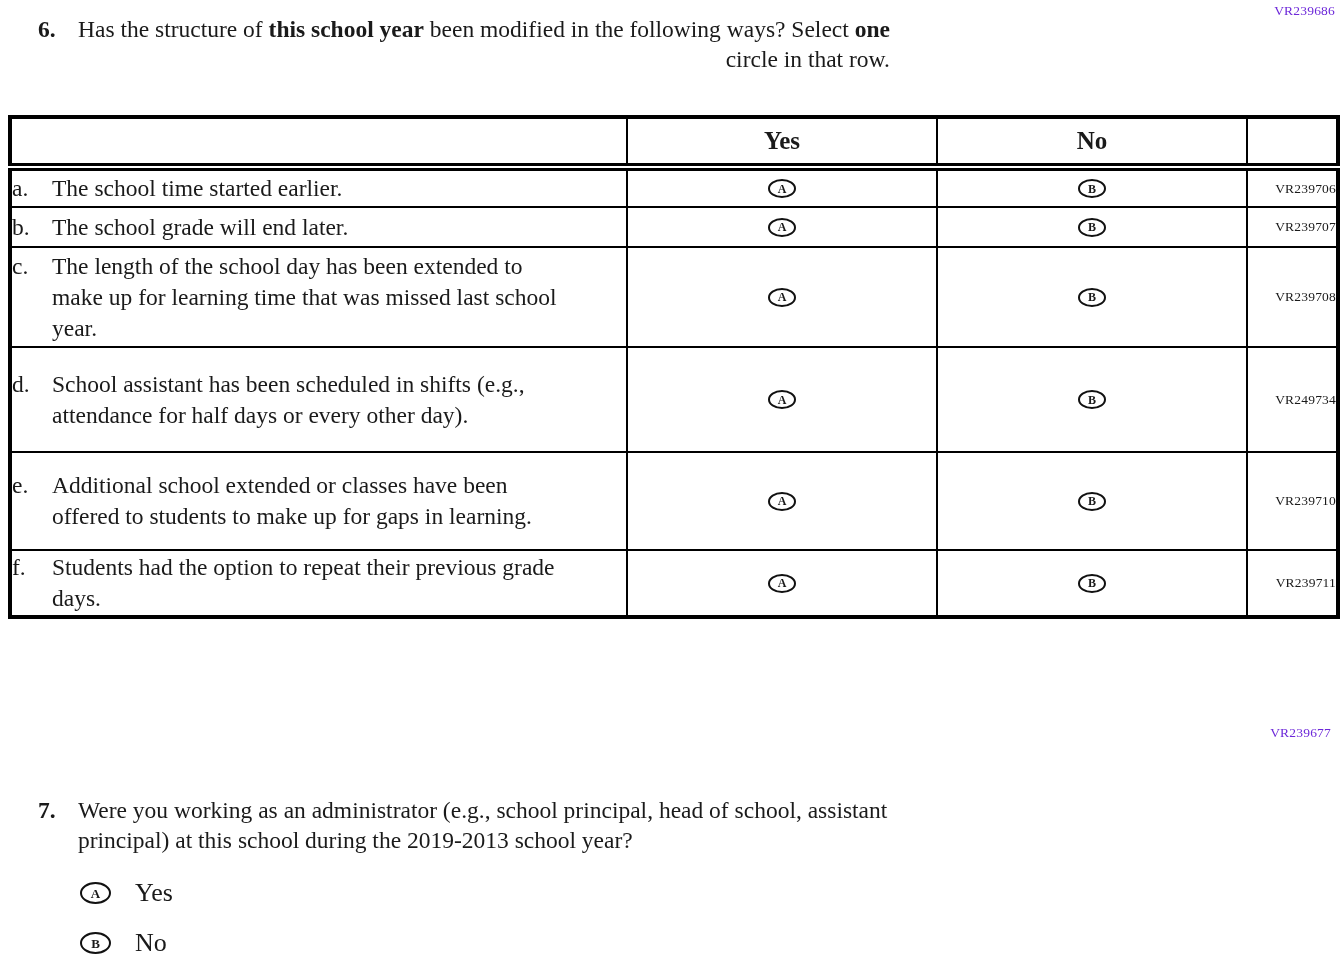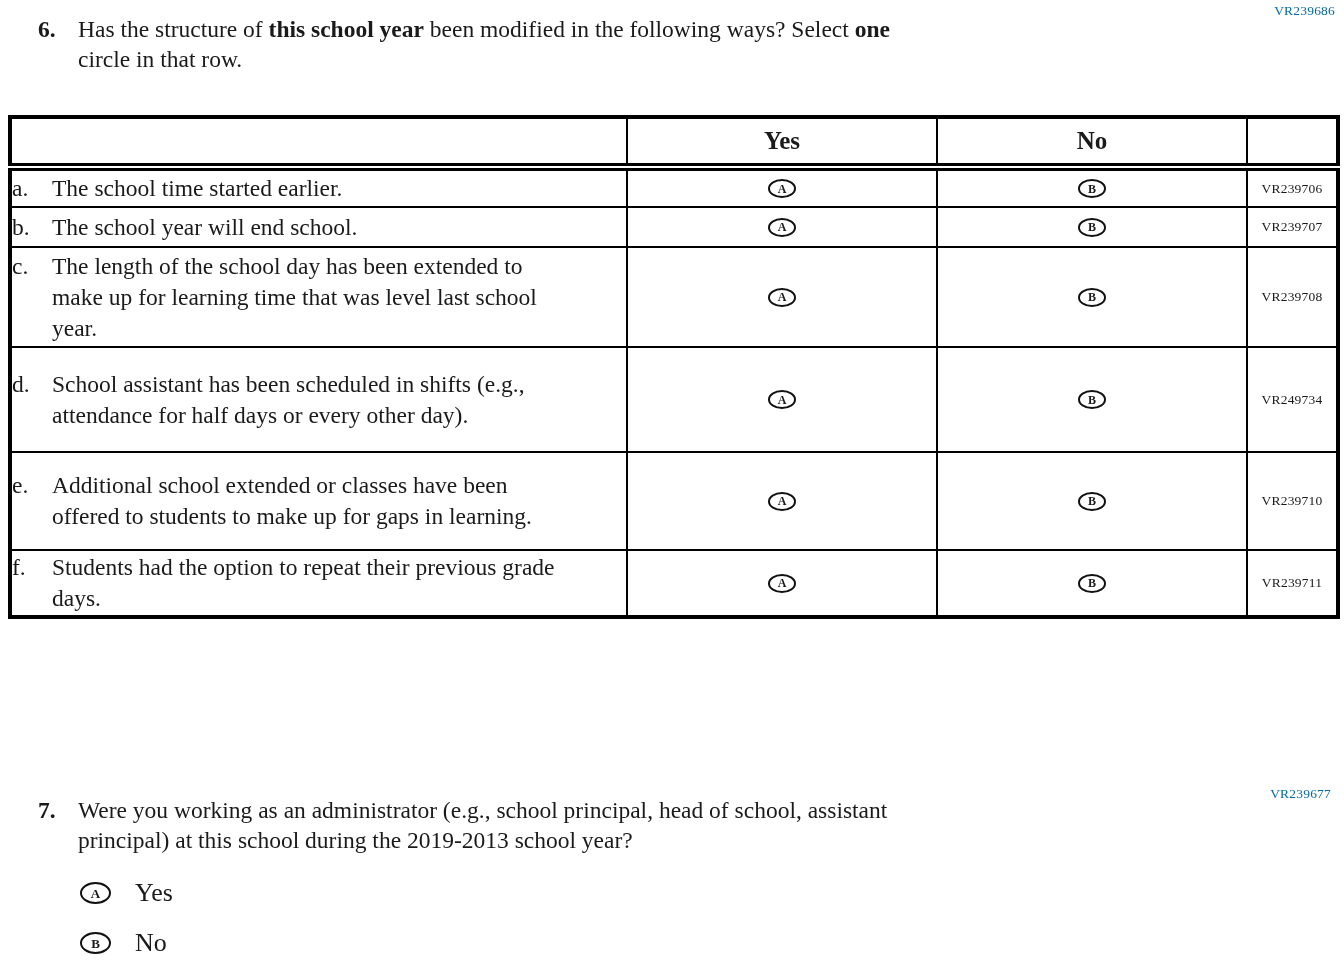--- a/index.html
+++ b/index.html
@@ -6,52 +6,52 @@
   body{
     width:1344px;height:977px;
     background:#ffffff;
     font-family:"Liberation Serif","DejaVu Serif",serif;
     color:#1a1a1a;
     -webkit-font-smoothing:antialiased;
   }
   .page{position:relative;width:1344px;height:977px;overflow:hidden;background:#ffffff;}
 
   
-  .vr{position:absolute;font-size:13.5px;letter-spacing:.2px;color:#0369a1;}
+  .vr{position:absolute;font-size:13.5px;letter-spacing:.2px;color:#6d28d9;}
   .vr-q6{top:3px;right:9px;}
-  .vr-q7{top:786px;right:13px;}
+  .vr-q7{top:725px;right:13px;}
 
   
   .question{position:absolute;left:38px;font-size:23.5px;line-height:30px;}
   .q6{top:14px;}
   .q7{top:795px;}
   .qrow{display:flex;align-items:baseline;}
   .qnum{font-weight:bold;width:40px;flex:none;}
   .qtext{flex:none;}
-  .q6 .qtext{max-width:1100px;}
+  .q6 .qtext{max-width:1100px;text-align:right;}
   .q7 .qtext{max-width:900px;}
   .qtext b{font-weight:bold;}
 
   
   table.grid{
     position:absolute;top:115px;left:8px;
     width:1328px;border-collapse:collapse;table-layout:fixed;
     border:4px solid #000;
   }
   table.grid th,table.grid td{border:2px solid #000;padding:0;}
   table.grid thead th{
     height:44px;font-size:25px;font-weight:bold;text-align:center;
     border-bottom:8px double #000;
   }
   td.stmt{padding:3px 6px 3px 8px;vertical-align:middle;}
   .stmt-inner{display:flex;align-items:baseline;font-size:23.5px;line-height:31px;}
   .row-label{width:40px;flex:none;}
   .row-text{flex:none;max-width:505px;}
   td.opt{text-align:center;vertical-align:middle;}
-  td.code{text-align:center;vertical-align:middle;font-size:13.5px;letter-spacing:.2px;}
+  td.code{text-align:right;vertical-align:middle;font-size:13.5px;letter-spacing:.2px;}
   tr.r-a{height:40px;} tr.r-b{height:40px;} tr.r-c{height:100px;}
   tr.r-d{height:105px;} tr.r-e{height:98px;} tr.r-f{height:67px;}
 
   
   .bubble{
     display:inline-flex;align-items:center;justify-content:center;
     width:24px;height:15px;border:2px solid #111;border-radius:50%;
     font-size:12px;font-weight:bold;line-height:1;vertical-align:middle;
     background:transparent;cursor:pointer;
   }
@@ -105,36 +105,36 @@
             </span></td>
         <td class="opt"><span class="bubble">
               <span>B</span>
             </span></td>
         <td class="code">VR239706</td>
       </tr>
       <tr class="r-b">
         <td class="stmt">
             <div class="stmt-inner">
           <span class="row-label">b.</span>
-          <span class="row-text">The school year will end school.</span>
+          <span class="row-text">The school grade will end later.</span>
         </div>
           </td>
         <td class="opt"><span class="bubble">
               <span>A</span>
             </span></td>
         <td class="opt"><span class="bubble">
               <span>B</span>
             </span></td>
         <td class="code">VR239707</td>
       </tr>
       <tr class="r-c">
         <td class="stmt">
             <div class="stmt-inner">
           <span class="row-label">c.</span>
-          <span class="row-text">The length of the school day has been extended to make up for learning time that was level last school year.</span>
+          <span class="row-text">The length of the school day has been extended to make up for learning time that was missed last school year.</span>
         </div>
           </td>
         <td class="opt"><span class="bubble">
               <span>A</span>
             </span></td>
         <td class="opt"><span class="bubble">
               <span>B</span>
             </span></td>
         <td class="code">VR239708</td>
       </tr>

